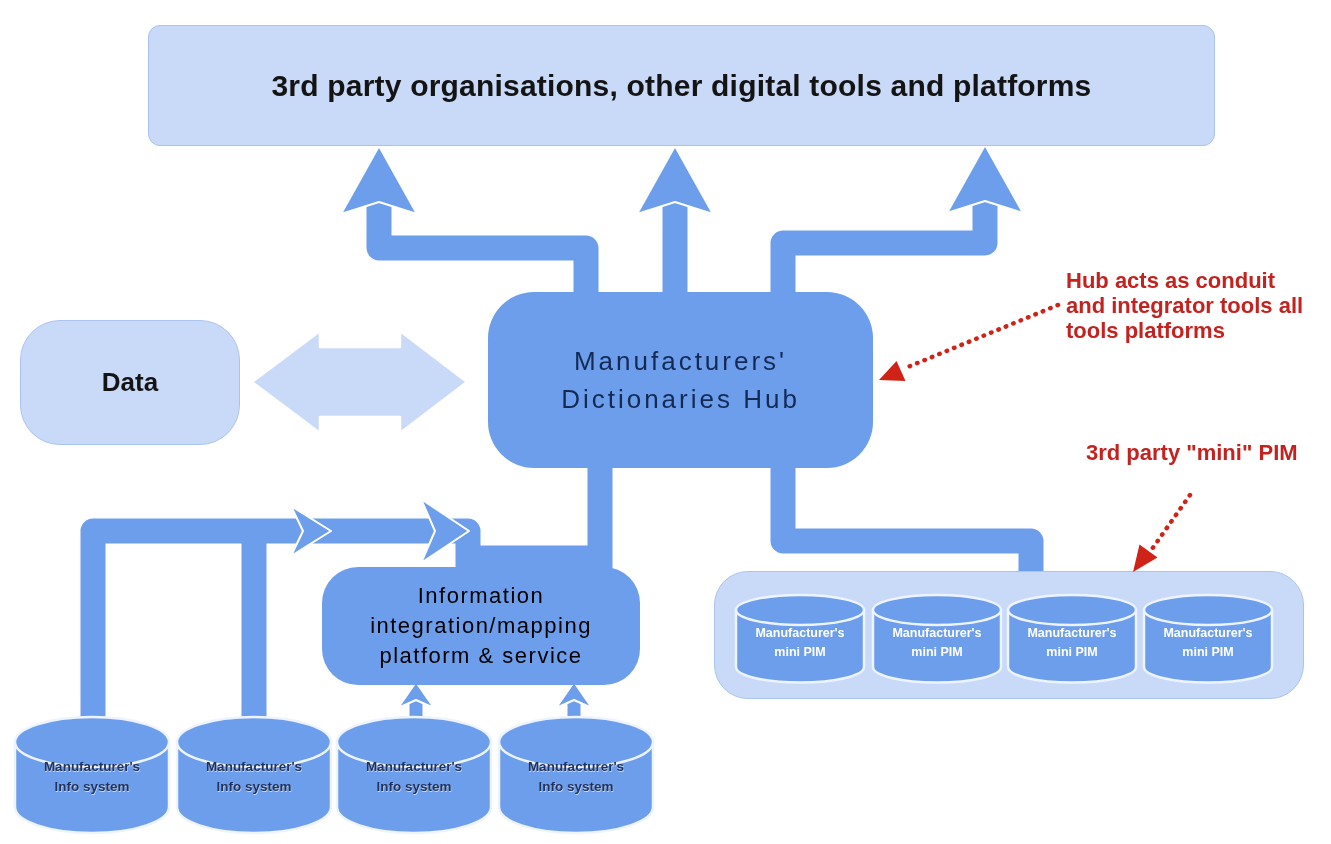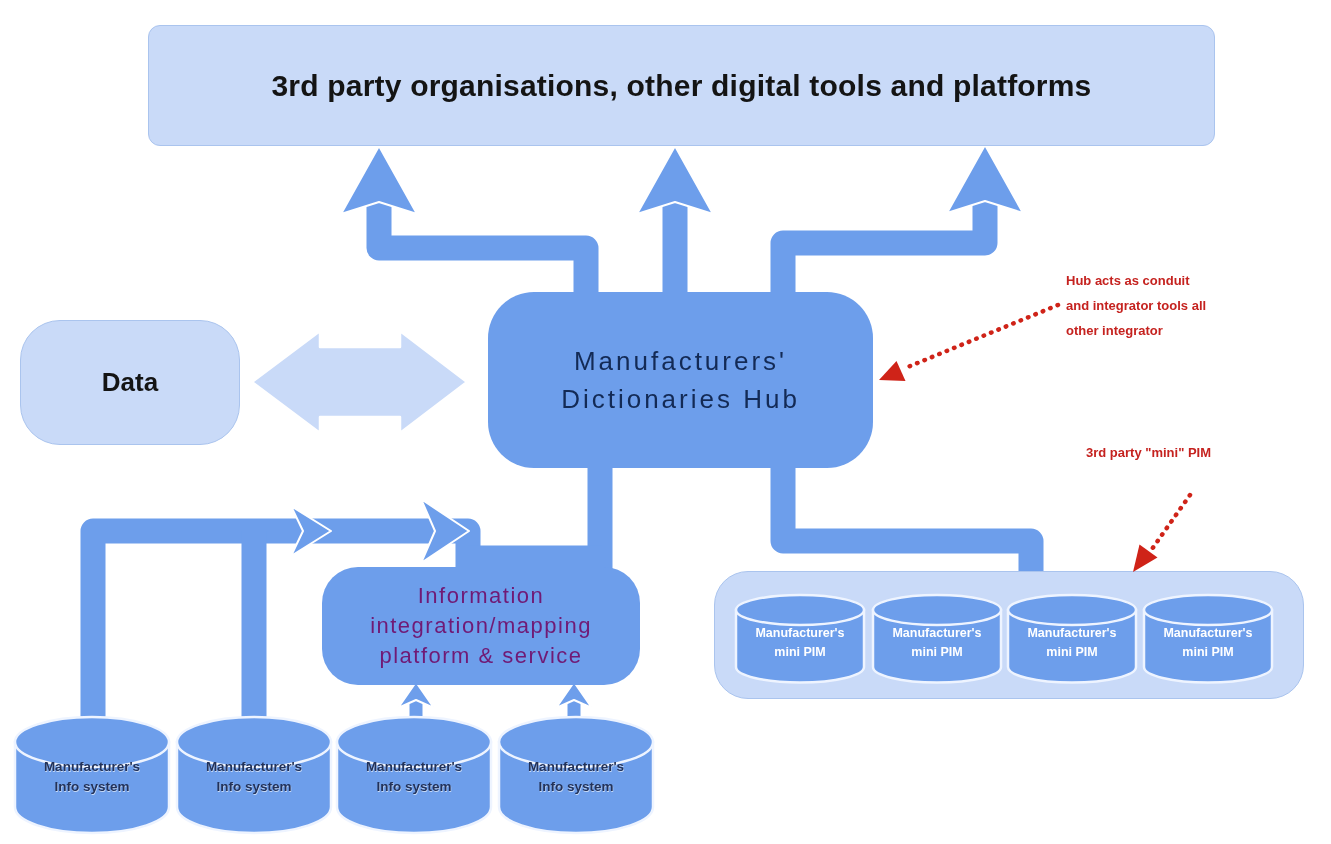--- a/index.html
+++ b/index.html
@@ -19,31 +19,31 @@
   .top-banner{left:148px;top:25px;width:1067px;height:121px;border-radius:12px;}
   .top-banner .t{font-size:30px;font-weight:bold;color:#141414;letter-spacing:.2px;}
 
   .data-dict{left:20px;top:320px;width:220px;height:125px;border-radius:40px;}
   .data-dict .t{font-size:26px;font-weight:bold;color:#141414;line-height:37px;}
 
   .hub{left:488px;top:292px;width:385px;height:176px;border-radius:46px;}
   .hub .t{font-size:26px;color:#132a55;letter-spacing:3px;line-height:38px;text-align:center;}
 
   .platform{left:322px;top:567px;width:318px;height:118px;border-radius:36px;}
-  .platform .t{font-size:22px;color:#701a75;letter-spacing:1.5px;line-height:30px;}
+  .platform .t{font-size:22px;color:#000000;letter-spacing:1.5px;line-height:30px;}
 
   .pim-container{left:714px;top:571px;width:590px;height:128px;border-radius:34px;}
 
   .cyl-label{position:absolute;z-index:4;text-align:center;}
   .cyl-label .t{display:block;}
   .info-label{width:154px;font-size:13.5px;font-weight:600;line-height:19.5px;
               color:#22325a;text-shadow:0.5px 1px 0 rgba(255,255,255,.6);}
   .pim-label{width:128px;font-size:12.5px;font-weight:bold;line-height:19px;color:#ffffff;}
 
-  .note{position:absolute;z-index:4;font-size:13px;font-weight:bold;
+  .note{position:absolute;z-index:4;font-size:22px;font-weight:bold;
         line-height:25px;color:#c5221f;}
   .note .t{display:block;}
   .note1{left:1066px;top:268px;}
   .note2{left:1086px;top:440px;}
 
   
   .pw{fill:none;stroke:#ffffff;stroke-width:31px;stroke-linejoin:round;stroke-linecap:butt;}
   .pb{fill:none;stroke:#6d9eeb;stroke-width:25px;stroke-linejoin:round;stroke-linecap:butt;}
   .pw-s{fill:none;stroke:#ffffff;stroke-width:17px;stroke-linejoin:round;}
   .pb-s{fill:none;stroke:#6d9eeb;stroke-width:13px;stroke-linejoin:round;}
@@ -217,19 +217,19 @@
     <span class="t">mini PIM</span>
   </div>
   <div class="cyl-label pim-label" style="left:1144px;top:624px;">
     <span class="t">Manufacturer's</span>
     <span class="t">mini PIM</span>
   </div>
 
   <div class="note note1">
     <span class="t">Hub acts as conduit</span>
     <span class="t">and integrator tools all</span>
-    <span class="t">other integrator</span>
+    <span class="t">tools platforms</span>
   </div>
   <div class="note note2">
     <span class="t">3rd party "mini" PIM</span>
   </div>
 
 </div>
 
 </body></html>

